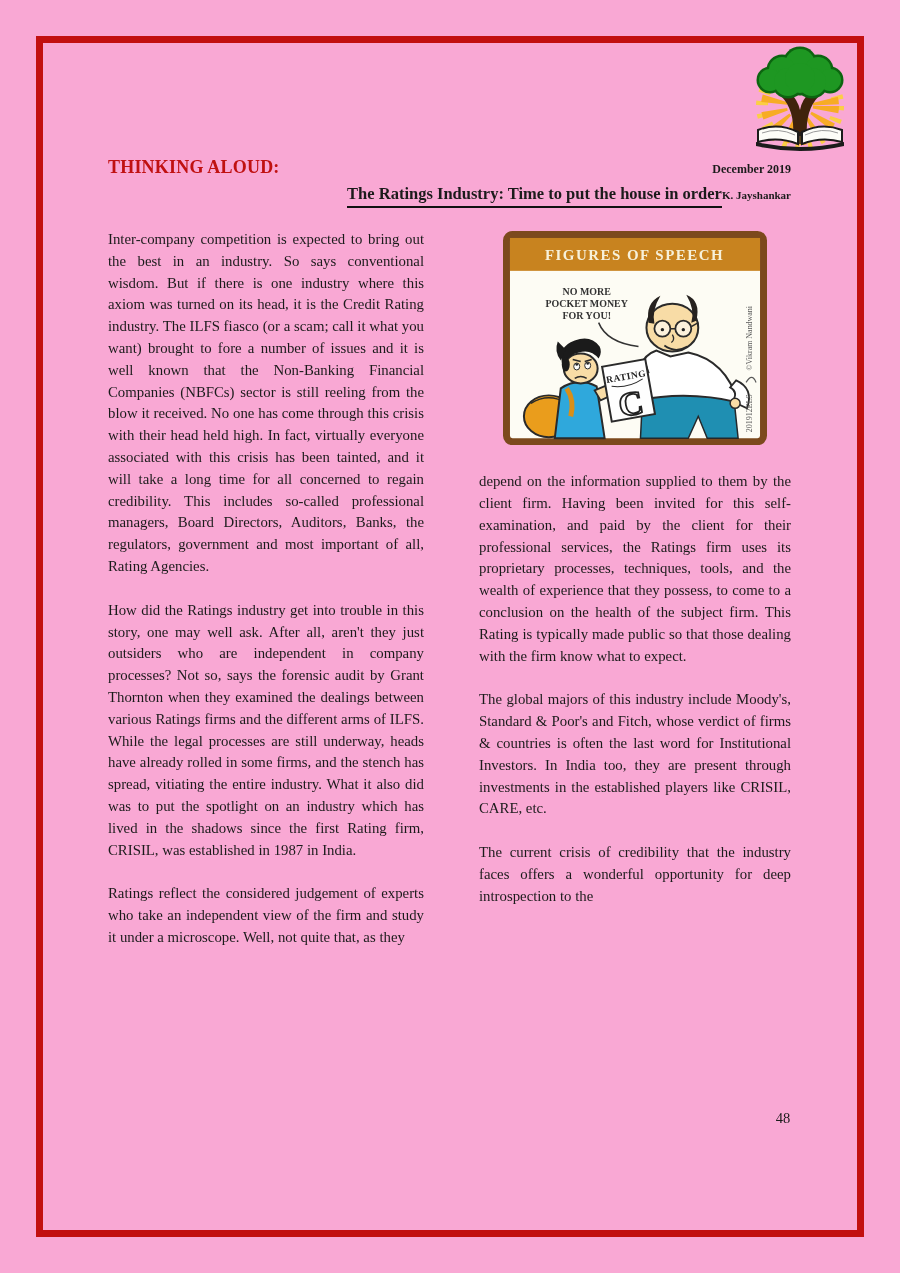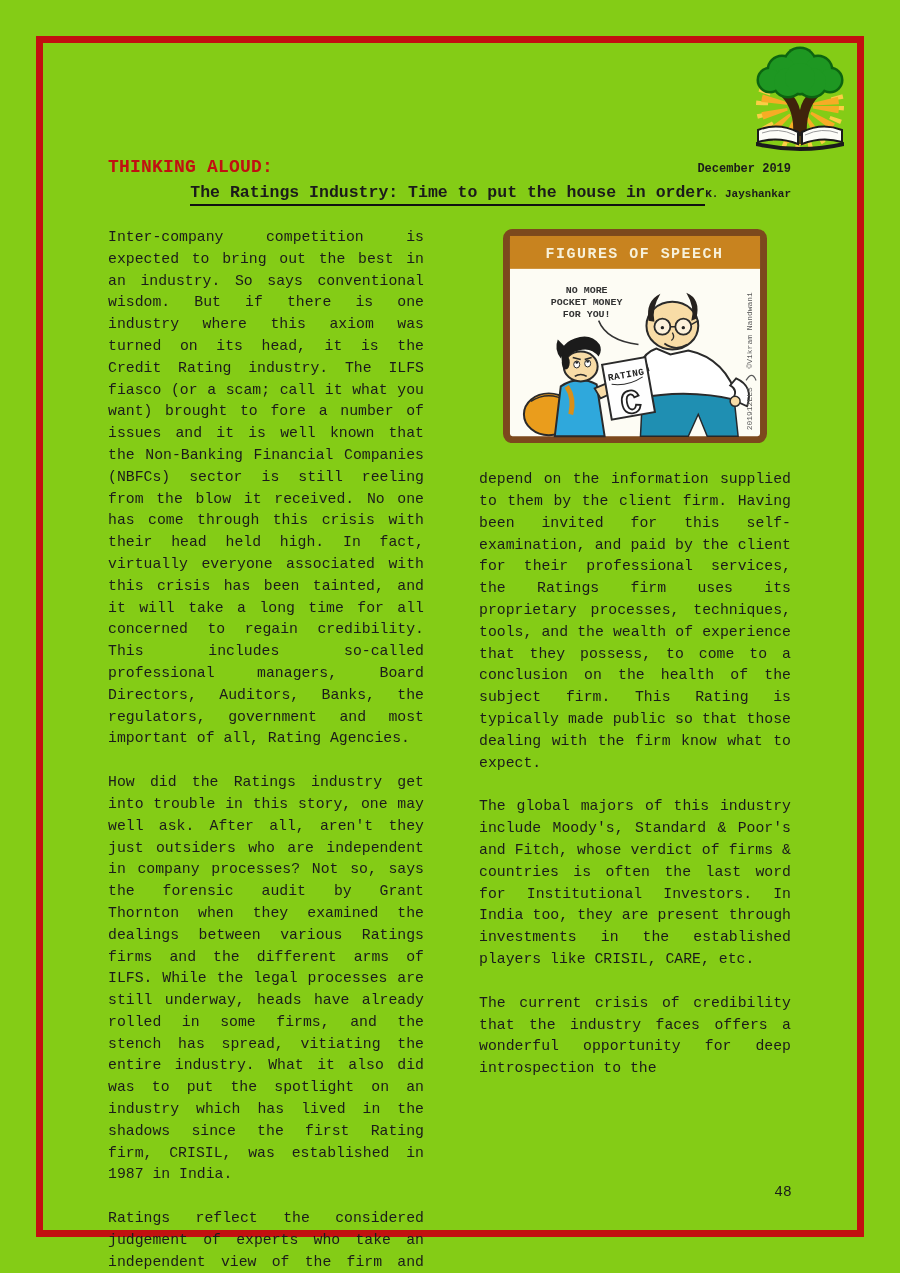--- a/index.html
+++ b/index.html
@@ -1,19 +1,19 @@
 <!DOCTYPE html>
 <html><head>
 <meta charset="utf-8">
 <style>
   * { box-sizing: border-box; }
   body { margin: 0; background: #ffffff; }
   .page {
-    position: relative; width: 900px; height: 1273px; background: #84cc16;
-    font-family: Liberation Mono, monospace; color: #1b1b1b; overflow: hidden; padding-left: 24px;
+    position: relative; width: 900px; height: 1273px; background: #f9a8d4;
+    font-family: Liberation Serif, serif; color: #1b1b1b; overflow: hidden; padding-left: 24px;
   }
   .frame {
     position: absolute; left: 36px; top: 36px; right: 36px; bottom: 36px;
     border: 7px solid #C21010;
   }
   .logo { position: absolute; top: 44px; right: 48px; width: 104px; height: 110px; }
   .logo svg { display: block; width: 100%; height: 100%; }
   .content { position: absolute; left: 108px; top: 157px; width: 683px; }
   .header-row { display: flex; justify-content: space-between; align-items: baseline; }
   .section-title { color: #C01111; font-weight: bold; font-size: 18px; letter-spacing: .2px; }
@@ -21,21 +21,21 @@
   .title-row { display: flex; justify-content: flex-end; align-items: baseline; margin-top: 6px; }
   .article-title { font-weight: bold; font-size: 16.5px; border-bottom: 2px solid #111; padding-bottom: 2px; }
   .author { font-weight: bold; font-size: 11px; }
   .columns { display: flex; justify-content: space-between; margin-top: 21px; }
   .col { width: 316px; text-align: justify; font-size: 14.8px; line-height: 21.8px; }
   .col-right { width: 312px; }
   .col p { margin: 0 0 22px 0; }
   .col p:last-child { margin-bottom: 0; }
   .cartoon { width: 264px; margin: 2px auto 26px auto; }
   .cartoon svg { display: block; width: 100%; height: auto; }
-  .page-number { position: absolute; top: 1184px; left: 763px; width: 40px; text-align: center; font-size: 14.5px; }
+  .page-number { position: absolute; top: 1110px; left: 763px; width: 40px; text-align: center; font-size: 14.5px; }
 </style>
 </head>
 <body>
 
 <div class="page">
 
   <div class="frame"></div>
 
   <div class="logo">
     <svg viewBox="0 0 104 110">

